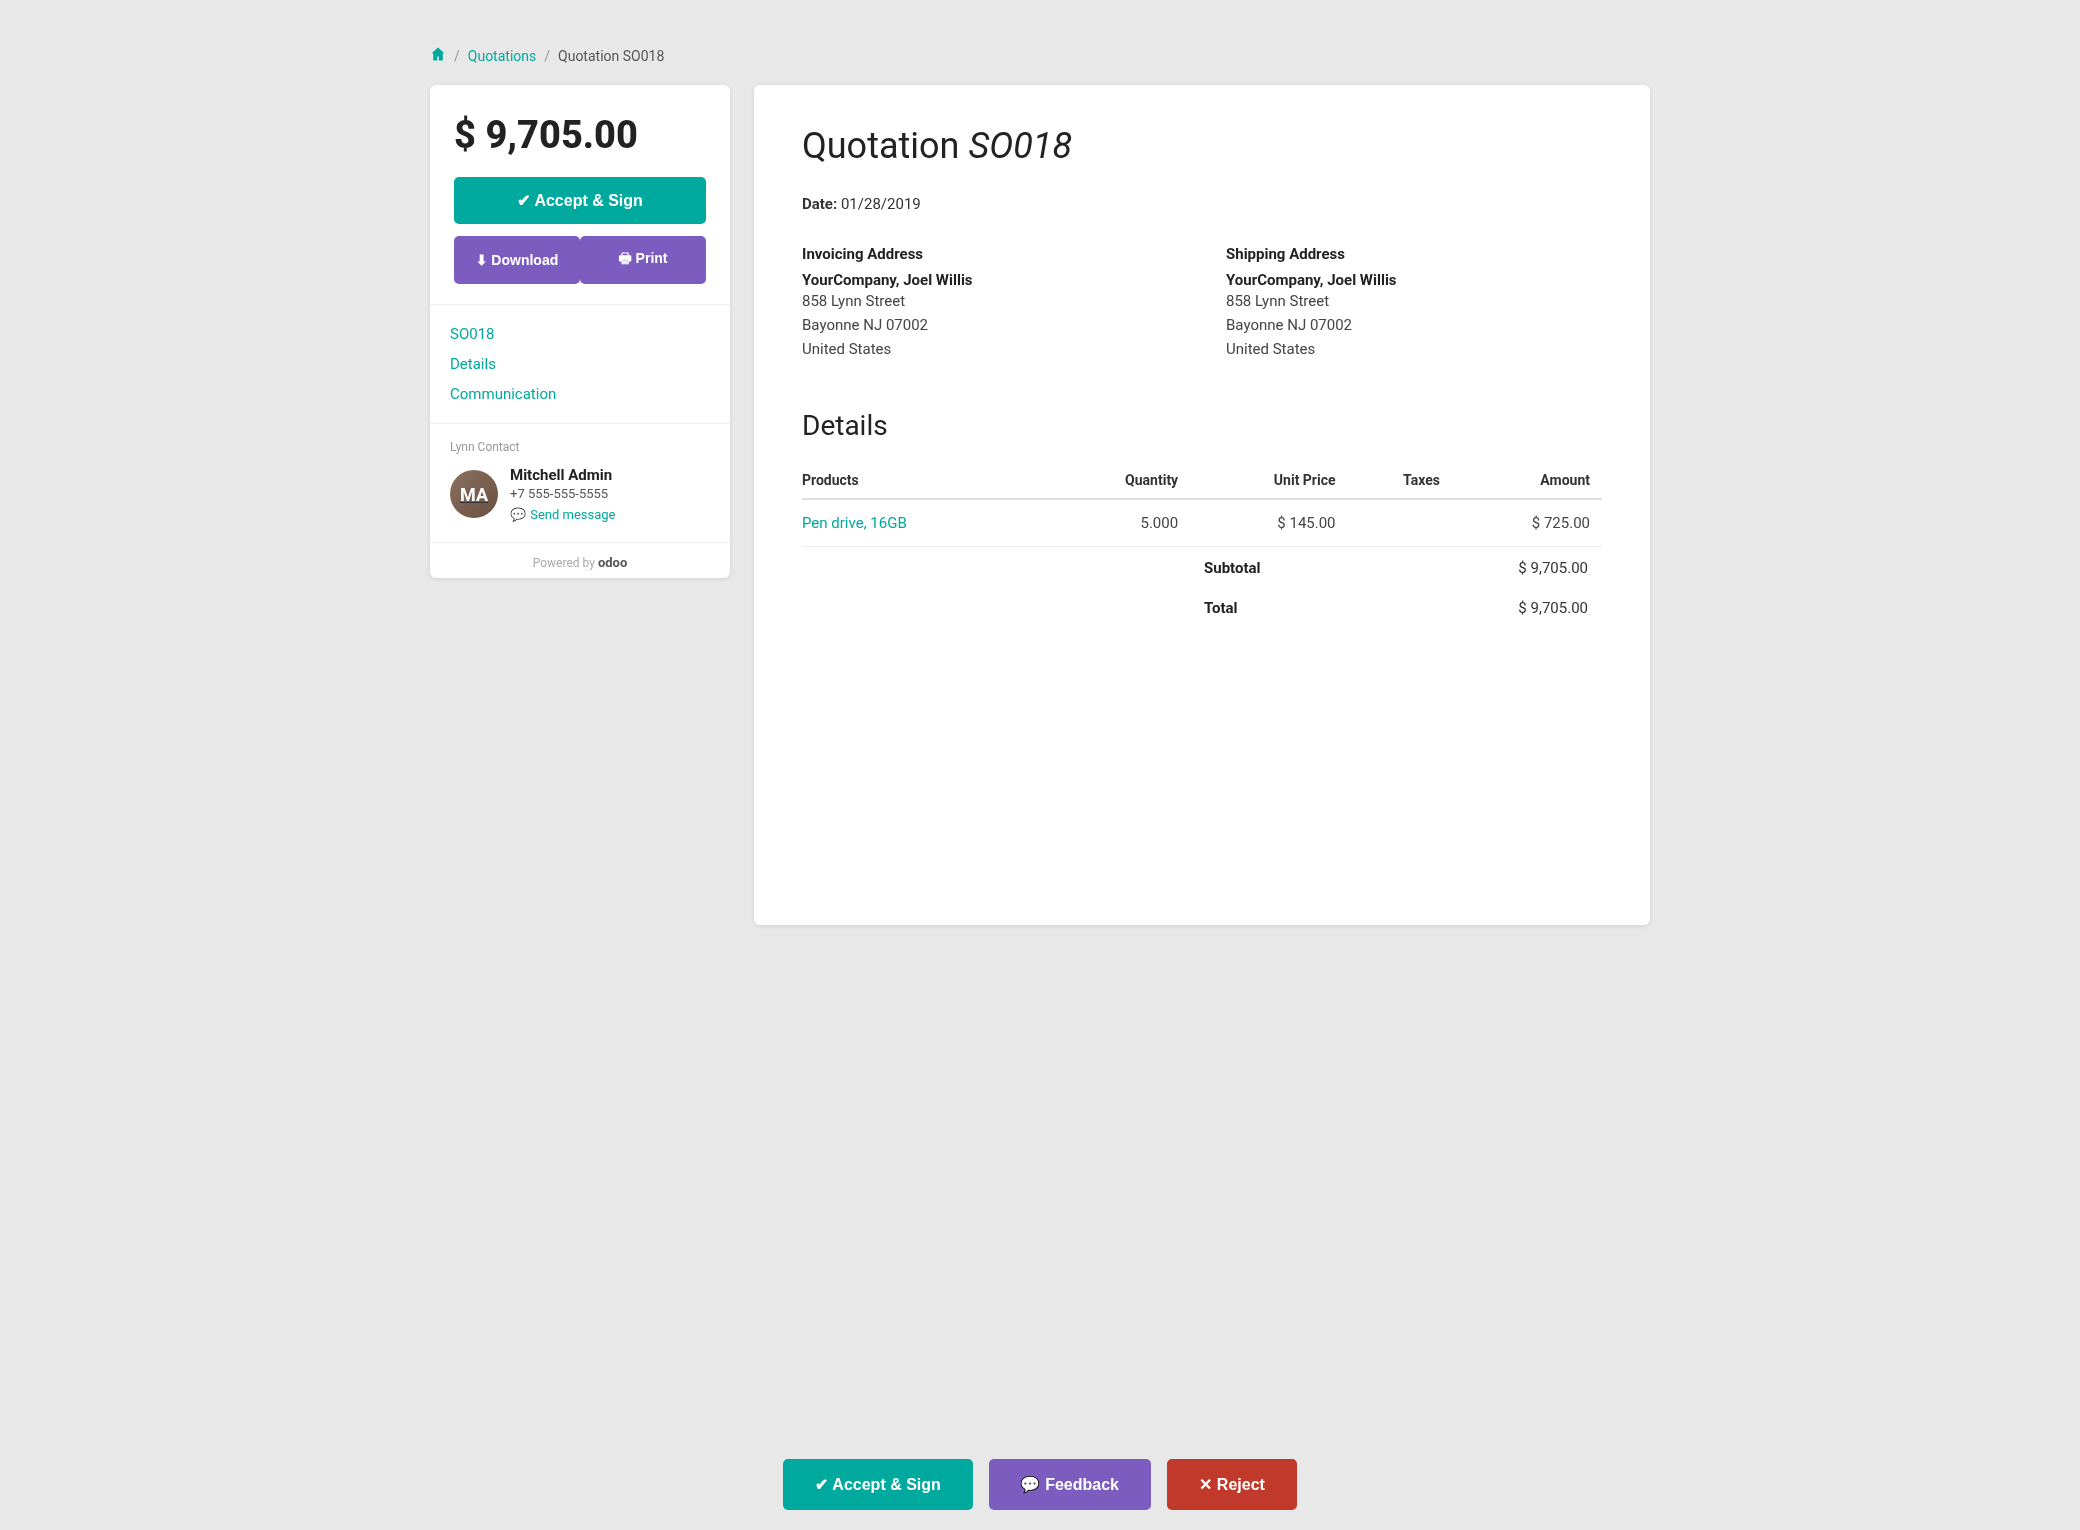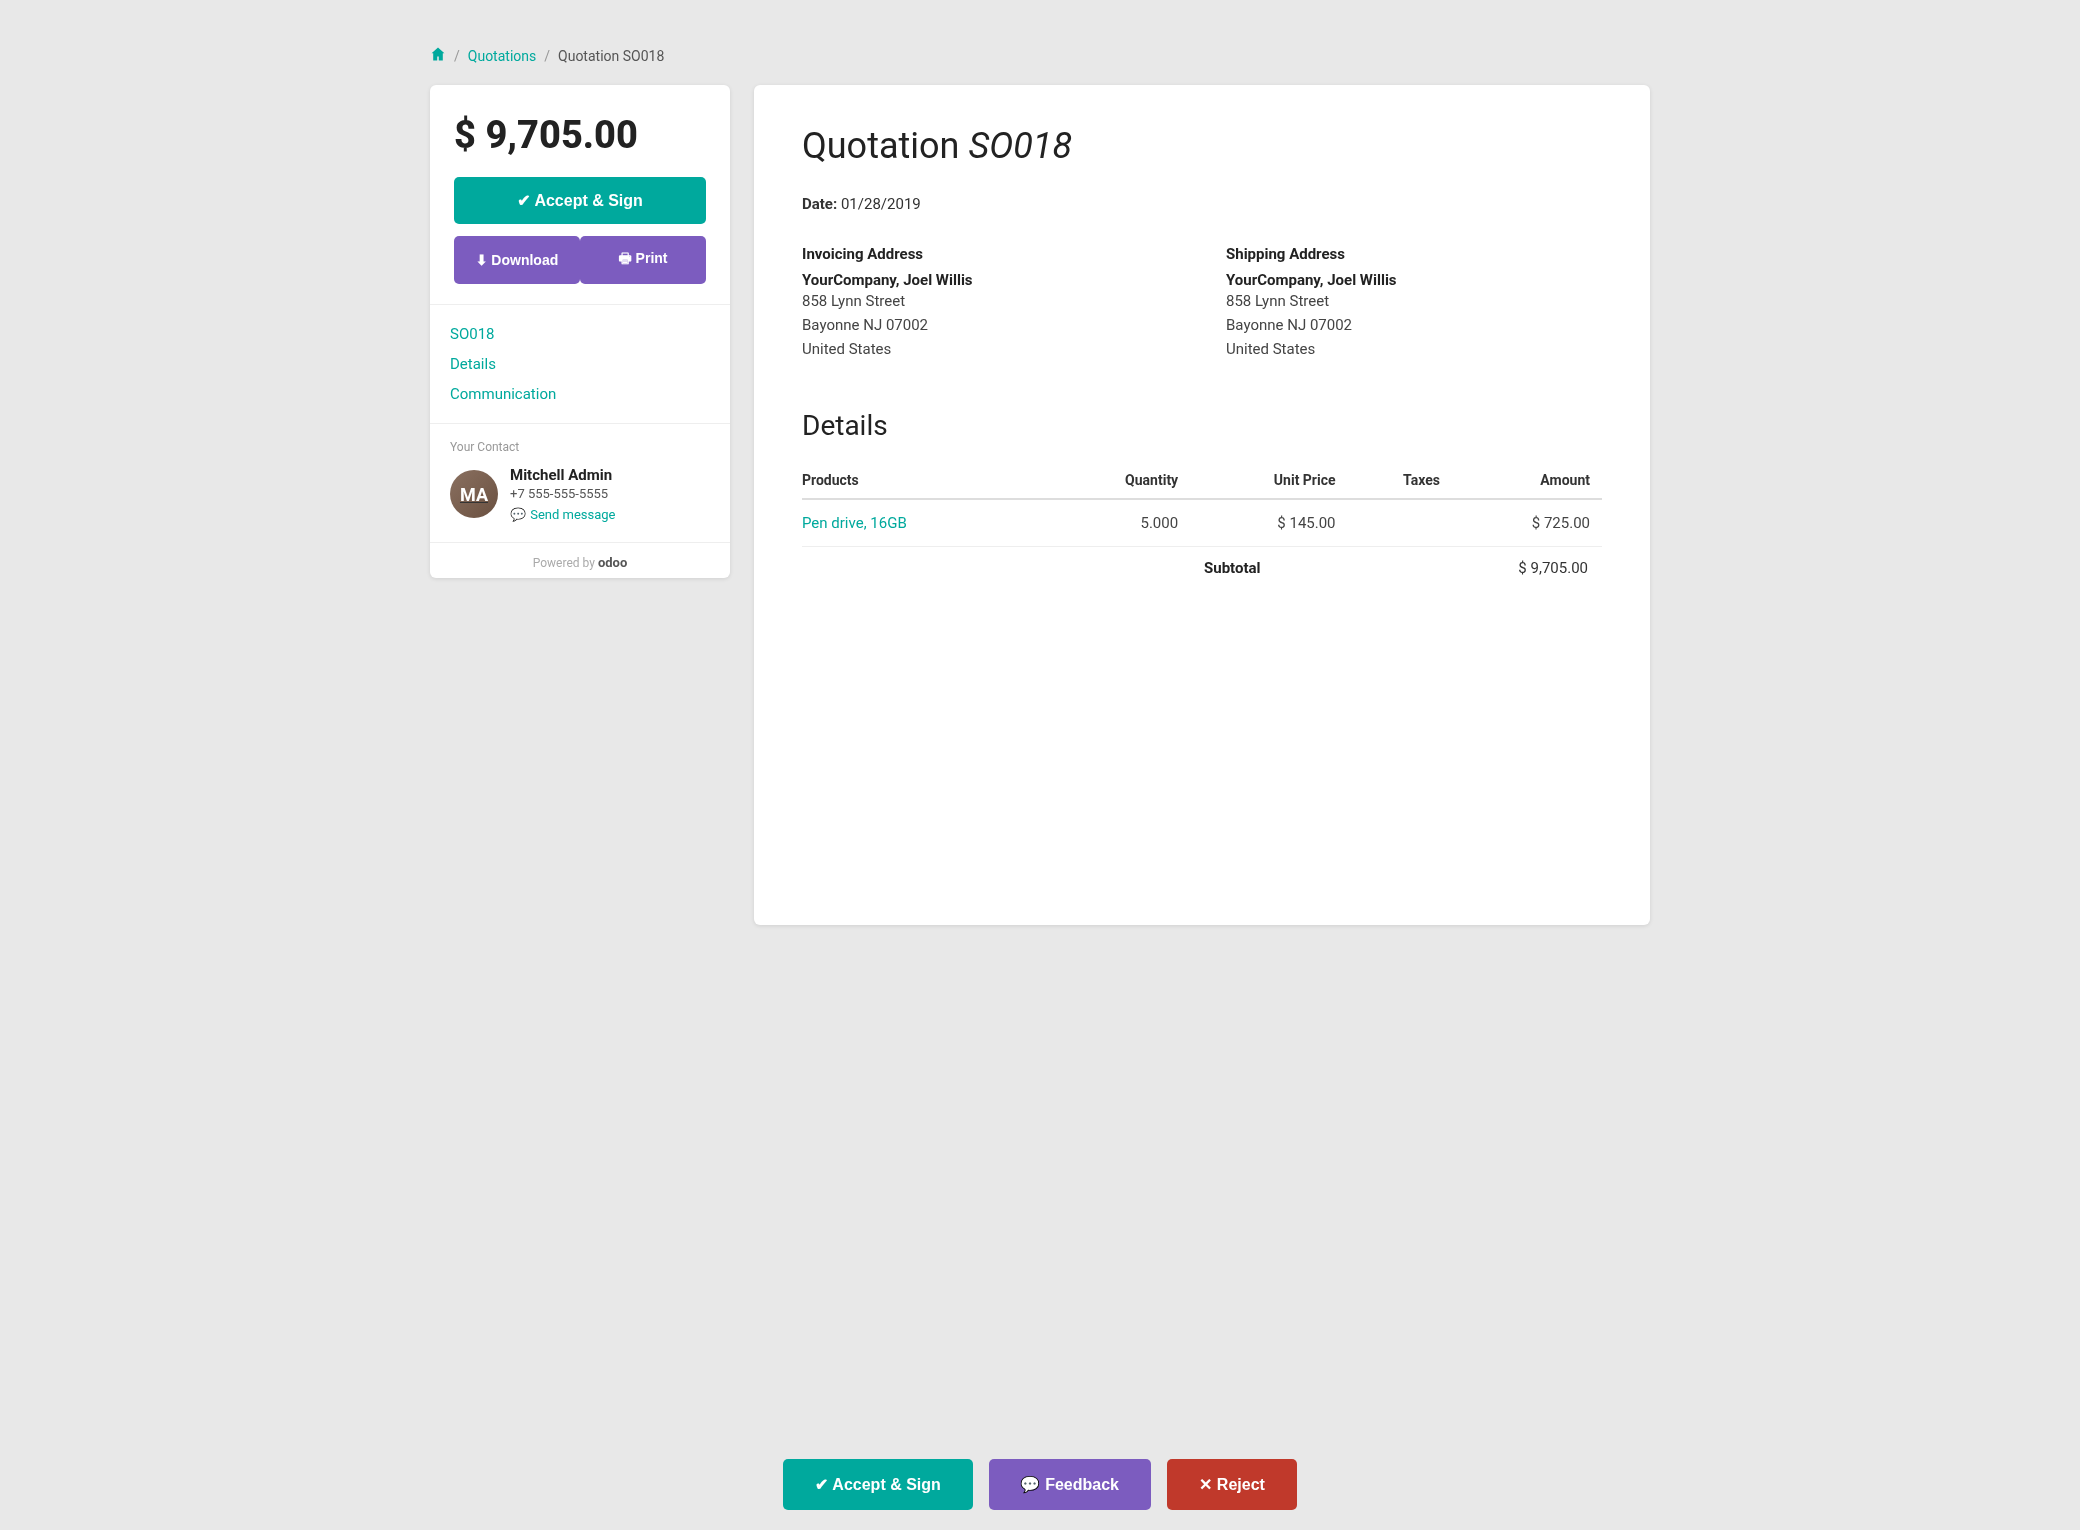--- a/index.html
+++ b/index.html
@@ -428,21 +428,21 @@
           </div>
         </div>
 
         <nav class="nav-section">
           <a href="#" class="nav-link">SO018</a>
           <a href="#" class="nav-link">Details</a>
           <a href="#" class="nav-link">Communication</a>
         </nav>
 
         <div class="contact-section">
-          <div class="contact-label">Your Contact</div>
+          <div class="contact-label">Lynn Contact</div>
           <div class="contact-info">
             <div class="contact-avatar">
               <div class="avatar-placeholder">MA</div>
             </div>
             <div class="contact-details">
               <div class="contact-name">Mitchell Admin</div>
               <div class="contact-phone">+7 555-555-5555</div>
               <a href="#" class="send-message-link">
                 <span>💬</span>
                 <span>Send message</span>
@@ -510,20 +510,24 @@
   </tr>
             </tbody>
         </table>
 
         <table class="totals-table" style="margin-left:auto; margin-top:0;">
           <tbody>
               <tr class="subtotal-row">
             <td class="total-label">Subtotal</td>
             <td class="total-value" style="width:160px;">$ 9,705.00</td>
           </tr>
+          <tr class="total-row">
+            <td class="total-label">Total</td>
+            <td class="total-value">$ 9,705.00</td>
+          </tr>
         </tbody>
           </table>
 
       </div>
 
     </main>
   </div>
 </div>
 
 <div class="footer-bar">

